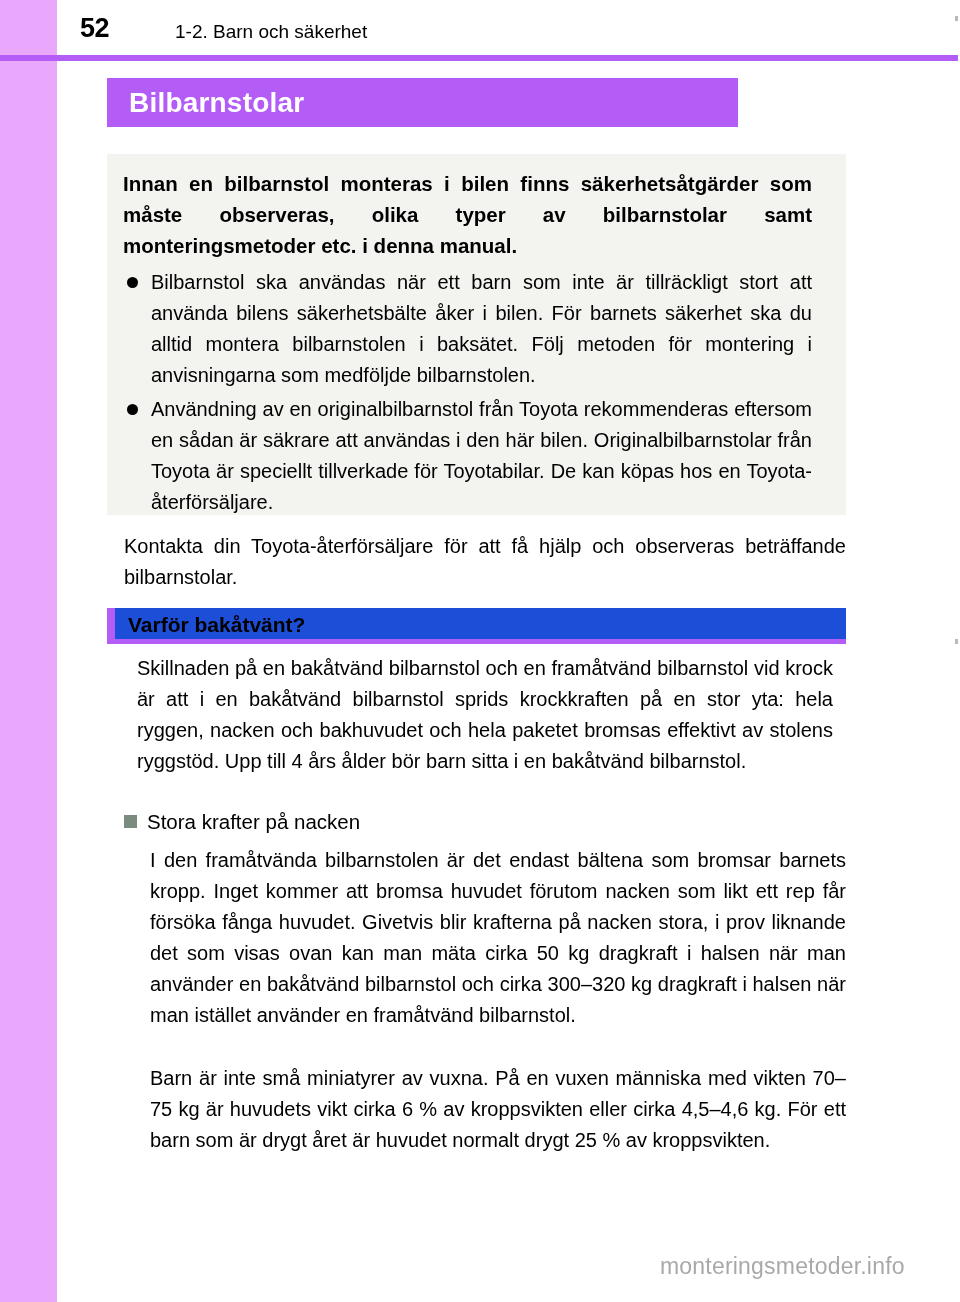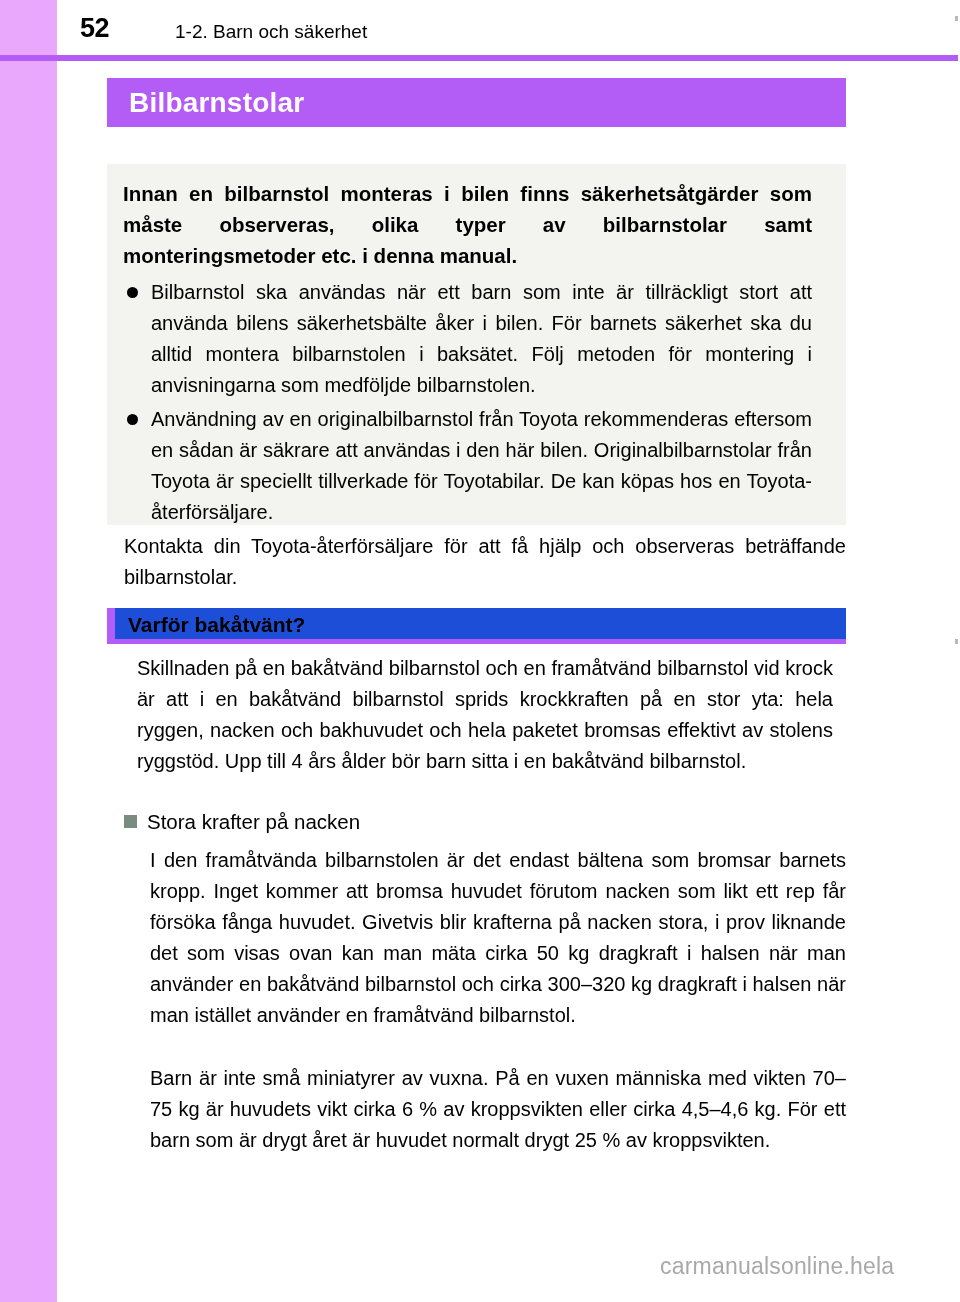--- a/index.html
+++ b/index.html
@@ -80,39 +80,39 @@
     background: #b9b9b9;
   }
   .corner-tick.t1 { top: 16px; }
   .corner-tick.t2 { top: 639px; }
 
   
   .section-banner {
     position: absolute;
     left: 107px;
     top: 78px;
-    width: 739px;
+    width: 631px;
     height: 49px;
     background: #b35df6;
   }
   .section-banner-label {
     position: absolute;
     left: 22px;
     top: 9px;
     font-size: 28px;
     font-weight: bold;
     color: #ffffff;
     letter-spacing: 0.2px;
   }
 
   
   .notice-box {
     position: absolute;
     left: 107px;
-    top: 164px;
+    top: 154px;
     width: 739px;
     height: 361px;
     background: #f3f3ef;
     box-sizing: border-box;
     padding: 14px 34px 10px 16px;
   }
   .notice-lead {
     font-size: 20.5px;
     font-weight: bold;
     line-height: 31px;
@@ -277,15 +277,15 @@
 
   <p class="para para-intro">Skillnaden på en bakåtvänd bilbarnstol och en framåtvänd bilbarnstol vid krock är att i en bakåtvänd bilbarnstol sprids krockkraften på en stor yta: hela ryggen, nacken och bakhuvudet och hela paketet bromsas effektivt av stolens ryggstöd. Upp till 4 års ålder bör barn sitta i en bakåtvänd bilbarnstol.</p>
 
   <div class="sub-sub">
     <span class="sq"></span><span>Stora krafter på nacken</span>
   </div>
 
   <p class="para para-neck">I den framåtvända bilbarnstolen är det endast bältena som bromsar barnets kropp. Inget kommer att bromsa huvudet förutom nacken som likt ett rep får försöka fånga huvudet. Givetvis blir krafterna på nacken stora, i prov liknande det som visas ovan kan man mäta cirka 50 kg dragkraft i halsen när man använder en bakåtvänd bilbarnstol och cirka 300–320 kg dragkraft i halsen när man istället använder en framåtvänd bilbarnstol.</p>
   <p class="para para-children">Barn är inte små miniatyrer av vuxna. På en vuxen människa med vikten 70–75 kg är huvudets vikt cirka 6 % av kroppsvikten eller cirka 4,5–4,6 kg. För ett barn som är drygt året är huvudet normalt drygt 25 % av kroppsvikten.</p>
 
-  <div class="watermark">carmanualsonline.hela</div>
+  <div class="watermark">monteringsmetoder.info</div>
 
 </div>
 
 </body></html>

